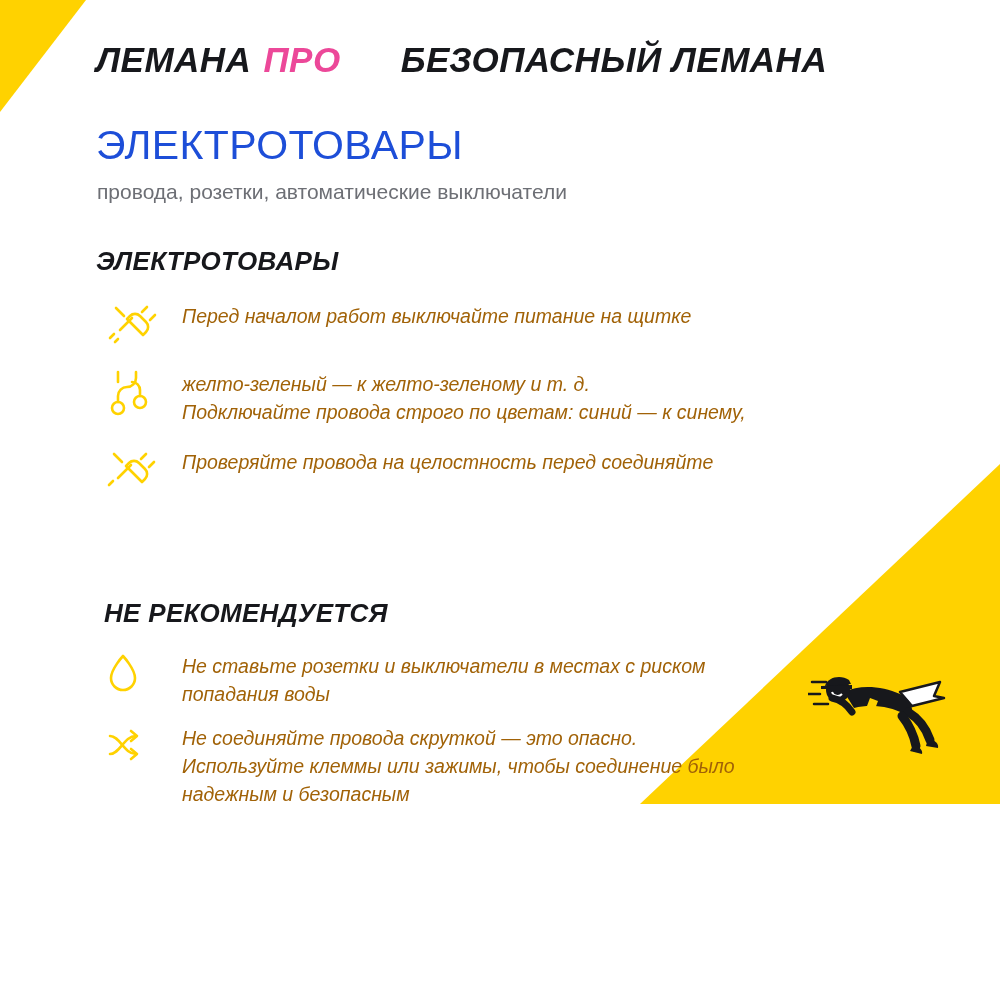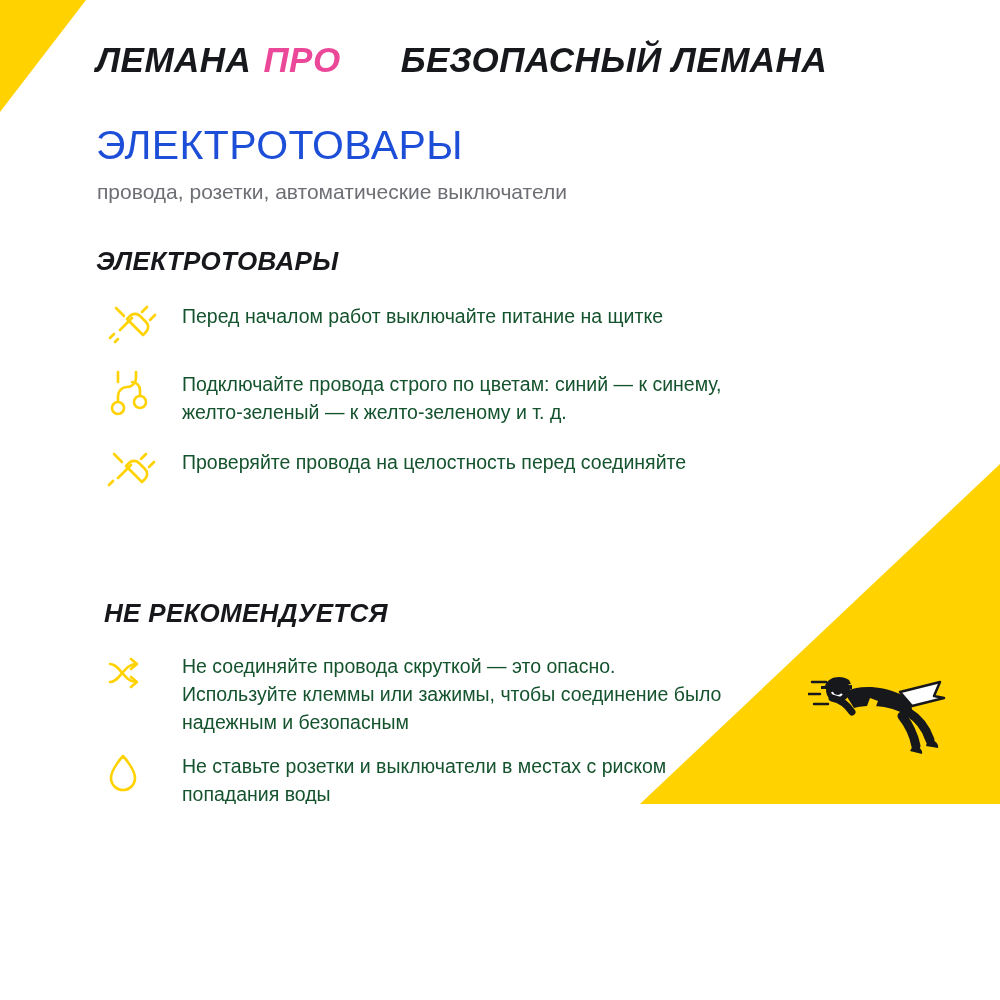--- a/index.html
+++ b/index.html
@@ -116,24 +116,25 @@
     height: 48px;
     display: flex;
     align-items: flex-start;
     justify-content: flex-start;
     padding-left: 8px;
     box-sizing: border-box;
   }
   .item-text {
     font-size: 19.5px;
     line-height: 28px;
-    color: #14532d;
+    color: #a16207;
     font-weight: 500;
     padding-top: 2px;
     max-width: 700px;
+    font-style: italic;
   }
   .item-text .line { display: block; }
 
   
   .list-recommended .list-item { margin-bottom: 20px; }
   .list-not-recommended .list-item { margin-bottom: 14px; }
 
   
   .mascot {
     position: absolute;
@@ -187,22 +188,22 @@
       <div class="item-icon">
         <svg width="56" height="52" viewBox="0 0 56 52" fill="none" stroke="#FFD200" stroke-width="2.6" stroke-linecap="round" stroke-linejoin="round">
           <path d="M14 4 L14 14"></path>
           <path d="M32 4 L32 10 a9 9 0 0 1 -9 9 a9 9 0 0 0 -9 9 L14 34"></path>
           <circle cx="14" cy="40" r="6"></circle>
           <circle cx="36" cy="34" r="6"></circle>
           <path d="M36 28 L36 22 a8 8 0 0 0 -8 -8"></path>
         </svg>
       </div>
       <div class="item-text">
+        <span class="line">желто-зеленый — к желто-зеленому и т. д.</span>
         <span class="line">Подключайте провода строго по цветам: синий — к синему,</span>
-        <span class="line">желто-зеленый — к желто-зеленому и т. д.</span>
       </div>
     </div>
 
 
     <div class="list-item">
       <div class="item-icon">
         <svg width="56" height="46" viewBox="0 0 56 46" fill="none" stroke="#FFD200" stroke-width="2.6" stroke-linecap="round" stroke-linejoin="round">
           <path d="M14 32 L27 19"></path>
           <path d="M25 17 a7 7 0 0 1 10 0 l6 6 a7 7 0 0 1 0 10 l-3 3 -16 -16 z"></path>
           <path d="M37 13 L42 8"></path>
@@ -217,46 +218,46 @@
     </div>
 
   </div>
 
   <div class="section-heading section-not-recommended">НЕ РЕКОМЕНДУЕТСЯ</div>
 
   <div class="list list-not-recommended">
 
     <div class="list-item">
       <div class="item-icon">
+        <svg width="46" height="48" viewBox="0 0 46 48" fill="none" stroke="#FFD200" stroke-width="2.6" stroke-linecap="round" stroke-linejoin="round">
+          <path d="M19 6 C19 6 31 19 31 28 a12 12 0 0 1 -24 0 C7 19 19 6 19 6 Z"></path>
+        </svg>
+      </div>
+      <div class="item-text">
+        <span class="line">Не ставьте розетки и выключатели в местах с риском</span>
+        <span class="line">попадания воды</span>
+      </div>
+    </div>
+
+    <div class="list-item">
+      <div class="item-icon">
         <svg width="56" height="50" viewBox="0 0 56 50" fill="none" stroke="#FFD200" stroke-width="2.6" stroke-linecap="round" stroke-linejoin="round">
           <path d="M6 14 C16 14 20 32 32 32"></path>
           <path d="M6 32 C16 32 20 14 32 14"></path>
           <path d="M27 9 L33 14 L27 19"></path>
           <path d="M27 27 L33 32 L27 37"></path>
         </svg>
       </div>
       <div class="item-text">
         <span class="line">Не соединяйте провода скруткой — это опасно.</span>
         <span class="line">Используйте клеммы или зажимы, чтобы соединение было</span>
         <span class="line">надежным и безопасным</span>
       </div>
     </div>
 
-    <div class="list-item">
-      <div class="item-icon">
-        <svg width="46" height="48" viewBox="0 0 46 48" fill="none" stroke="#FFD200" stroke-width="2.6" stroke-linecap="round" stroke-linejoin="round">
-          <path d="M19 6 C19 6 31 19 31 28 a12 12 0 0 1 -24 0 C7 19 19 6 19 6 Z"></path>
-        </svg>
-      </div>
-      <div class="item-text">
-        <span class="line">Не ставьте розетки и выключатели в местах с риском</span>
-        <span class="line">попадания воды</span>
-      </div>
-    </div>
-
   </div>
 
   <div class="mascot">
     <svg width="150" height="110" viewBox="0 0 150 110" fill="none">
 
       <path d="M92 44 L132 34 L126 48 L136 50 L104 58 Z" fill="#ffffff" stroke="#17181c" stroke-width="2.5" stroke-linejoin="round"></path>
 
       <path d="M36 44 C52 36 74 38 92 46 C100 50 104 56 104 62 L96 66 C82 58 62 56 46 60 Z" fill="#17181c"></path>
 
       <circle cx="30" cy="42" r="12" fill="#17181c"></circle>

